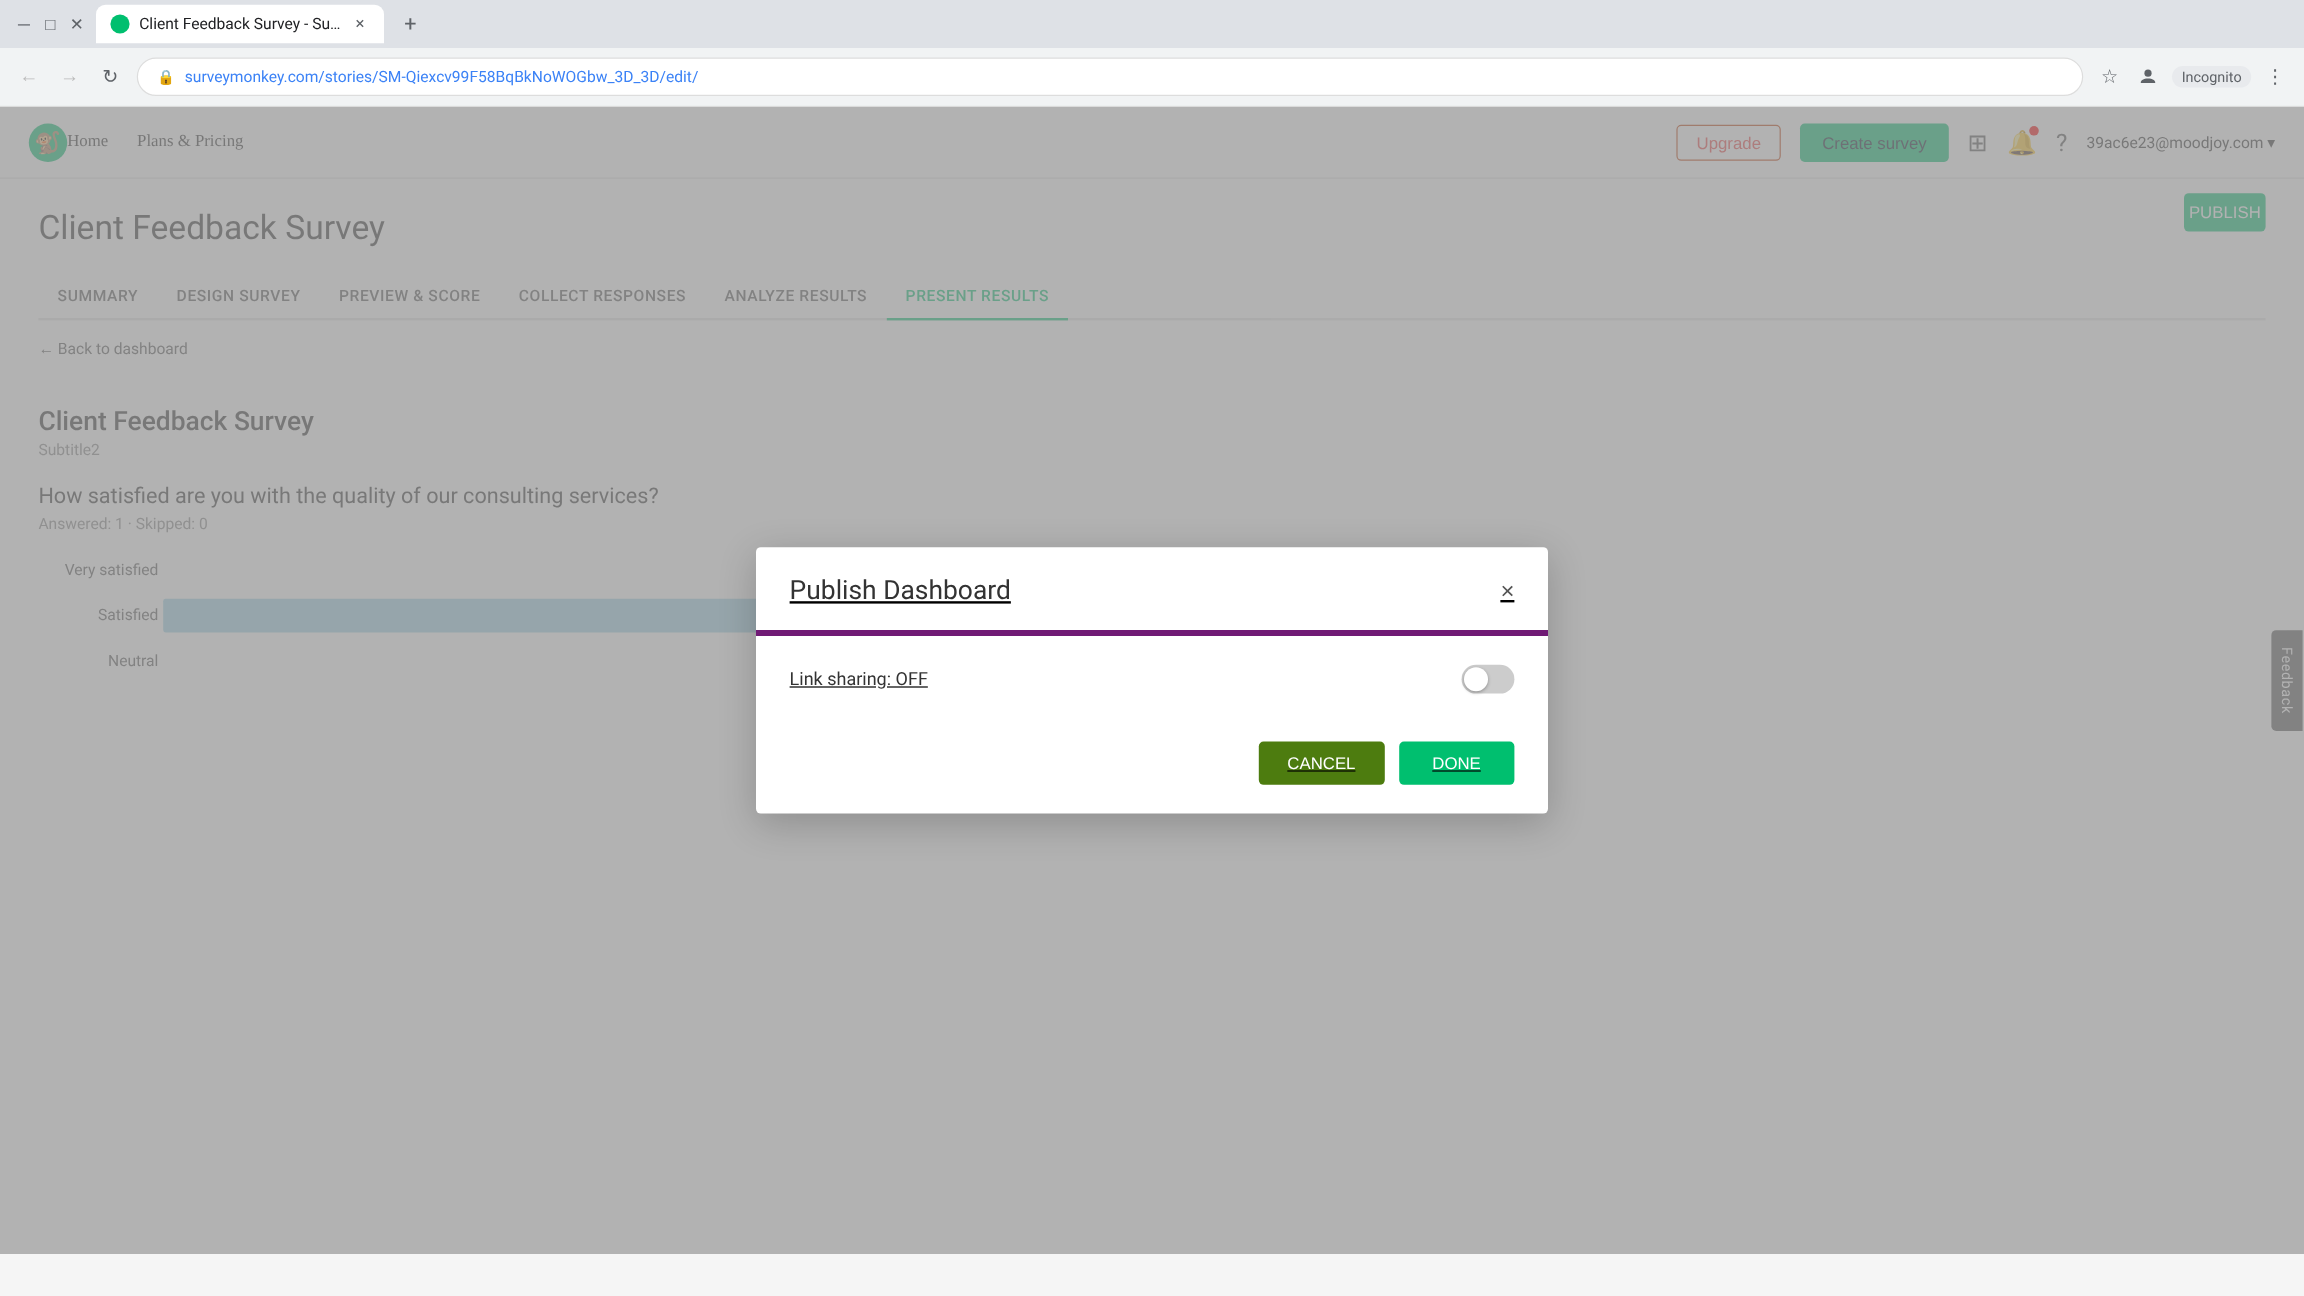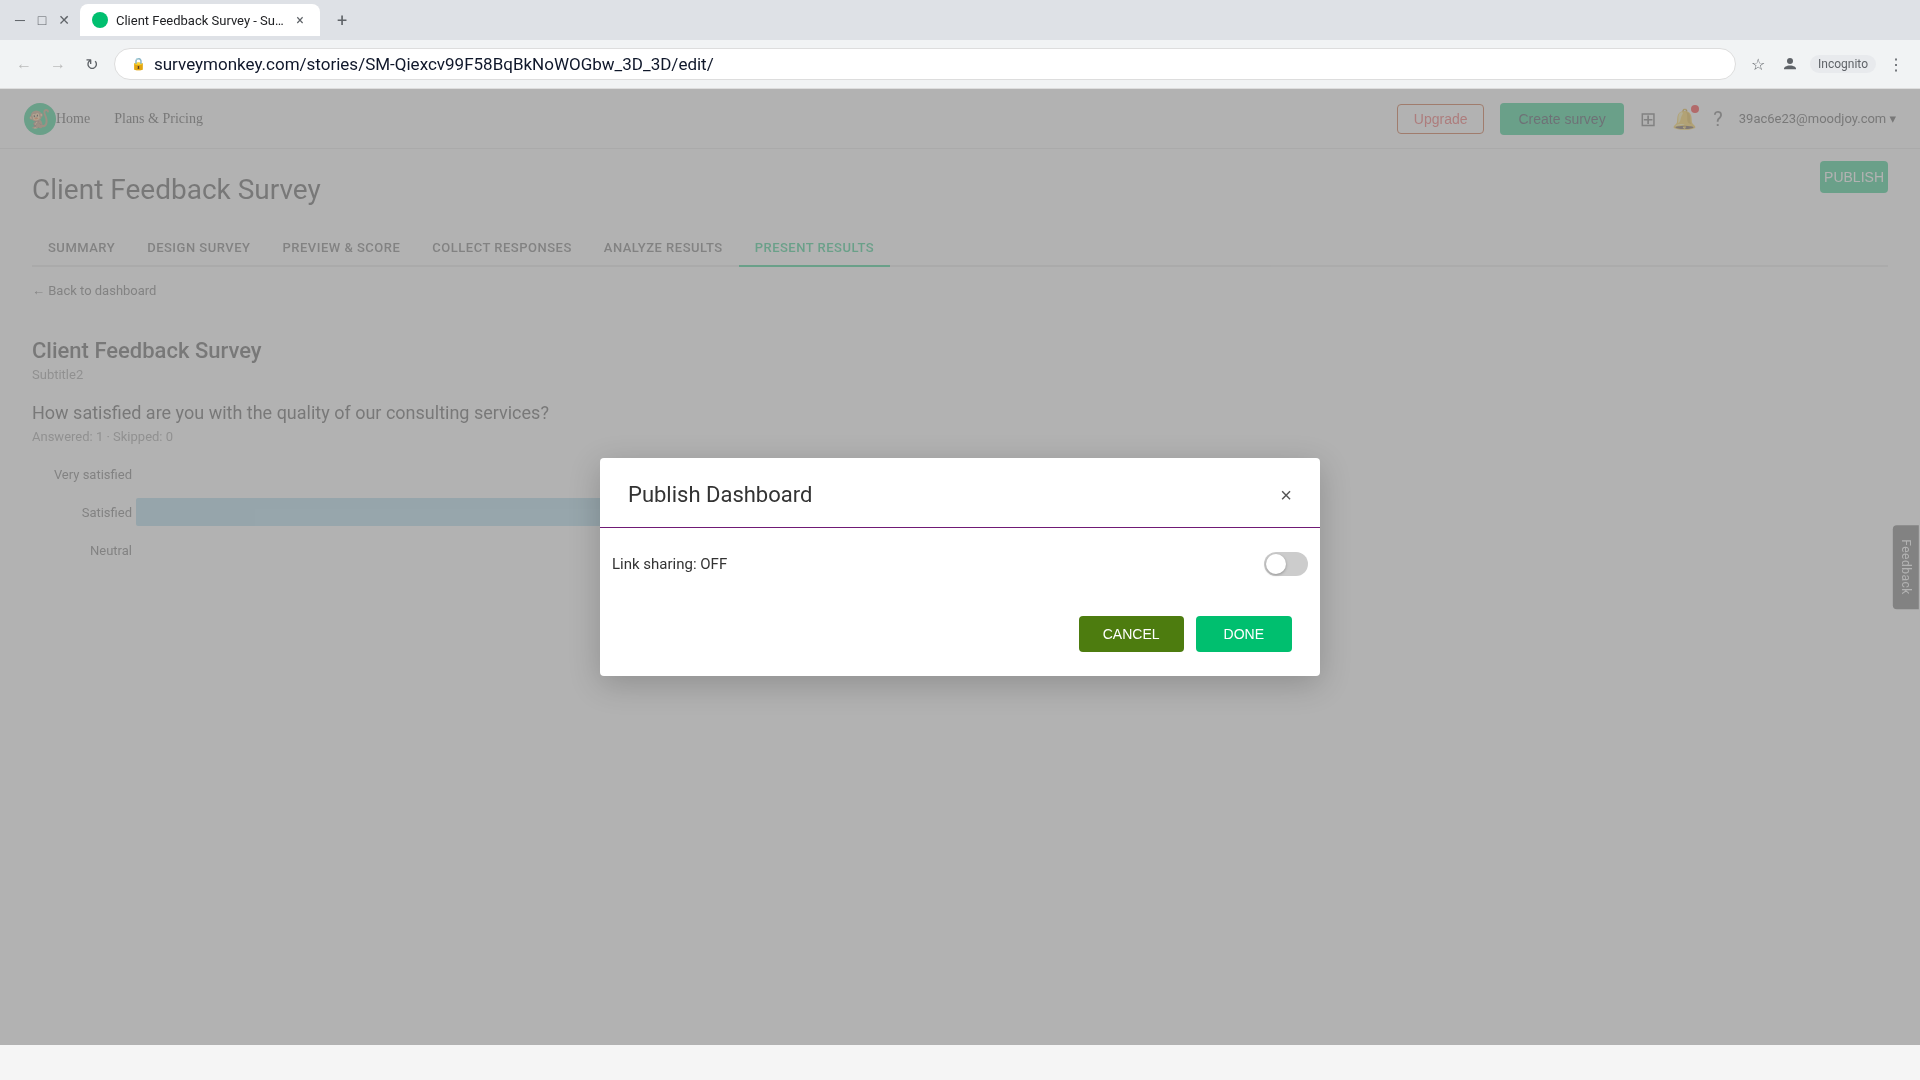--- a/index.html
+++ b/index.html
@@ -117,21 +117,21 @@
       border: 1px solid #ddd;
       border-radius: 16px;
       padding: 0 16px;
       font-size: 13px;
       color: #202124;
       display: flex;
       align-items: center;
       gap: 8px;
     }
     .address-lock { color: #5f6368; font-size: 12px; }
-    .address-url { color: #0f172a; font-size: 17px; }
+    .address-url { color: #3b82f6; font-size: 13px; }
     .browser-actions {
       display: flex;
       gap: 8px;
       align-items: center;
     }
     .browser-action-btn {
       width: 24px;
       height: 24px;
       border: none;
       background: transparent;
@@ -346,23 +346,24 @@
       bottom: 0;
       background: rgba(0,0,0,0.3);
       display: flex;
       align-items: center;
       justify-content: center;
       z-index: 100;
     }
     .modal {
       background: white;
       border-radius: 4px;
-      width: 720px;
+      width: 660px;
       padding: 0;
       box-shadow: 0 8px 32px rgba(0,0,0,0.2);
+      text-decoration: underline;
     }
     .modal-header {
       display: flex;
       align-items: center;
       justify-content: space-between;
       padding: 24px 28px 20px;
     }
     .modal-title {
       font-size: 22px;
       color: #333;
@@ -370,22 +371,22 @@
     }
     .modal-close {
       cursor: pointer;
       color: #555;
       font-size: 20px;
       border: none;
       background: transparent;
       line-height: 1;
     }
     .modal-body {
-      border-top: 1px solid #701a75;
-      padding: 24px 12px;
+      border-top: 5px solid #701a75;
+      padding: 24px 28px;
     }
     .modal-link-sharing {
       display: flex;
       align-items: center;
       justify-content: space-between;
     }
     .link-sharing-label {
       font-size: 15px;
       color: #333;
     }

